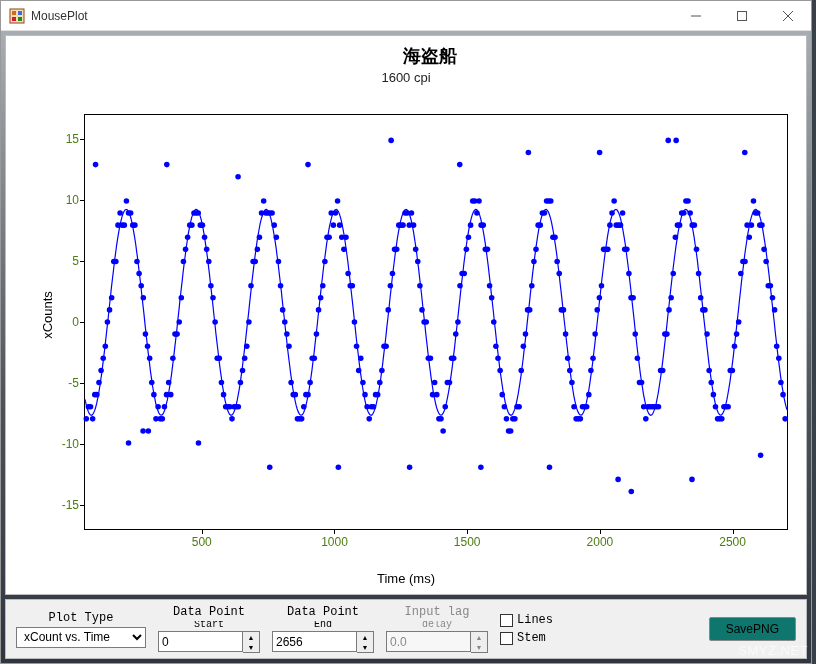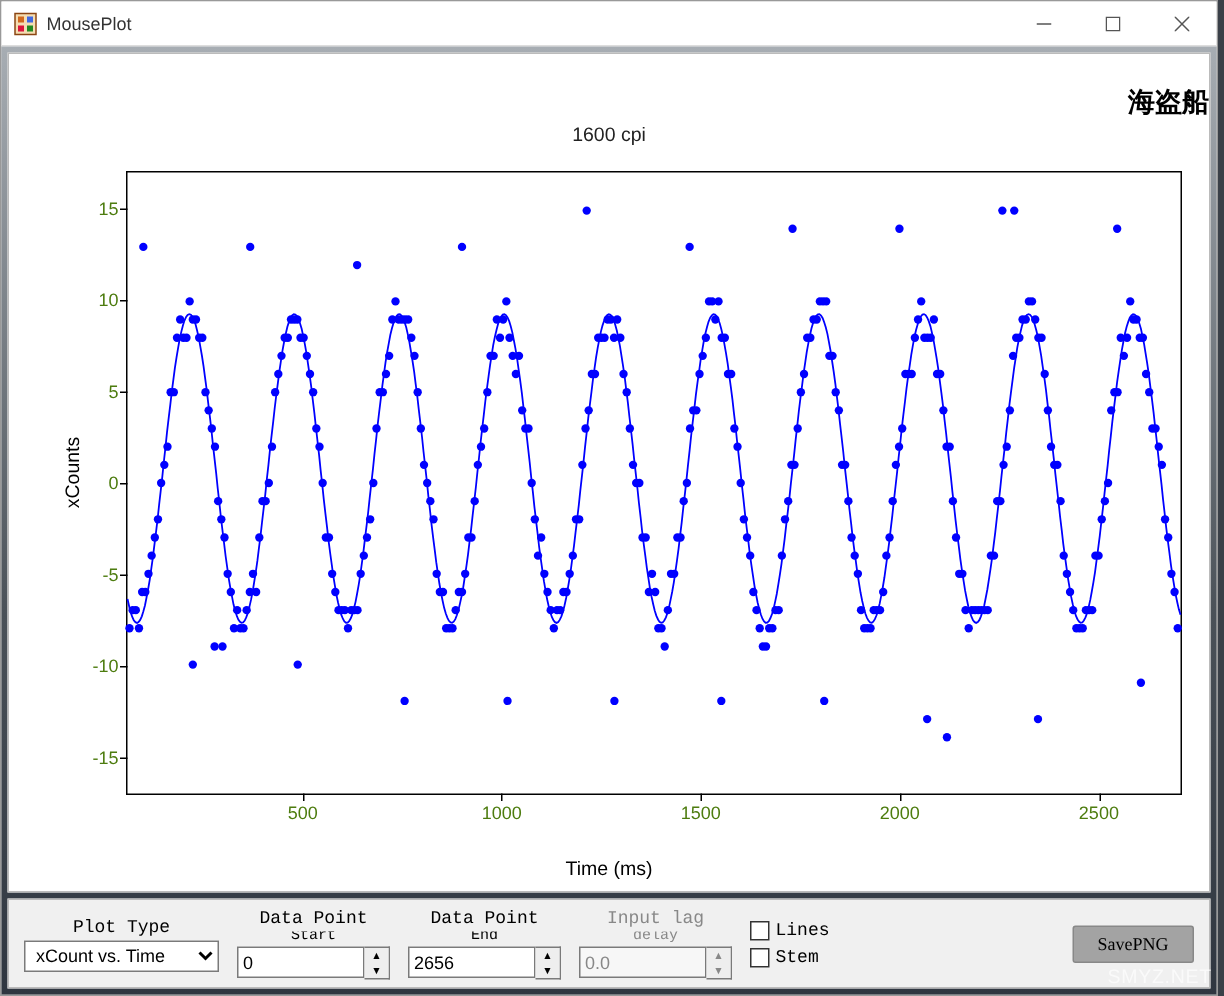--- a/index.html
+++ b/index.html
@@ -47,21 +47,21 @@
     background: linear-gradient(180deg,#a7adb3 0%, #4a5158 60%, #2f3640 100%);
     padding: 4px 4px 4px 4px;
   }
   .plot-panel {
     background: #fff;
     flex: 1;
     border: 1px solid #bbb;
     position: relative;
     overflow: hidden;
   }
-  .chart-title { text-align: right; font-size: 18px; font-weight: bold; margin-top: 20px; font-family: "Microsoft YaHei", SimSun, sans-serif; padding-left: 48px; }
+  .chart-title { text-align: center; font-size: 18px; font-weight: bold; margin-top: 8px; font-family: "Microsoft YaHei", SimSun, sans-serif; padding-left: 48px; }
   .chart-sub { text-align: center; font-size: 13px; color: #222; margin-top: 2px; }
   .plot-area {
     position: absolute;
     left: 78px; top: 78px; right: 18px; bottom: 64px;
     background: #fff;
     border: 1px solid #000;
   }
   .ylabel {
     position: absolute;
     left: 18px; top: 50%;
@@ -104,24 +104,24 @@
   }
   select { width: 130px; }
   input.numbox { width: 85px; }
   .spinwrap { display: flex; }
   .spinbtns { display: flex; flex-direction: column; border: 1px solid #7a7a7a; border-left: none; }
   .spinbtns div { width: 16px; height: 10px; font-size: 7px; display:flex; align-items:center; justify-content:center; background:#eee; }
   .checkcol { display: flex; flex-direction: column; gap: 4px; }
   .chk { display: flex; align-items: center; gap: 4px; font-family: "Courier New", monospace; font-size: 12px; }
   .chk .box { width: 13px; height: 13px; border: 1px solid #333; background: #fff; display:flex; align-items:center; justify-content:center; font-size:10px; }
   .btn {
-    font-family: Liberation Serif, serif;
+    font-family: Liberation Sans, sans-serif;
     font-size: 12px;
     padding: 4px 16px;
-    background: #a3a3a3;
+    background: #0f766e;
     border: 1px solid #888;
     border-radius: 2px;
   }
   .watermark {
     position: absolute;
     right: 8px; bottom: 6px;
     font-size: 13px;
     color: rgba(255,255,255,0.65);
     font-family: Arial, sans-serif;
     letter-spacing: 0.5px;

